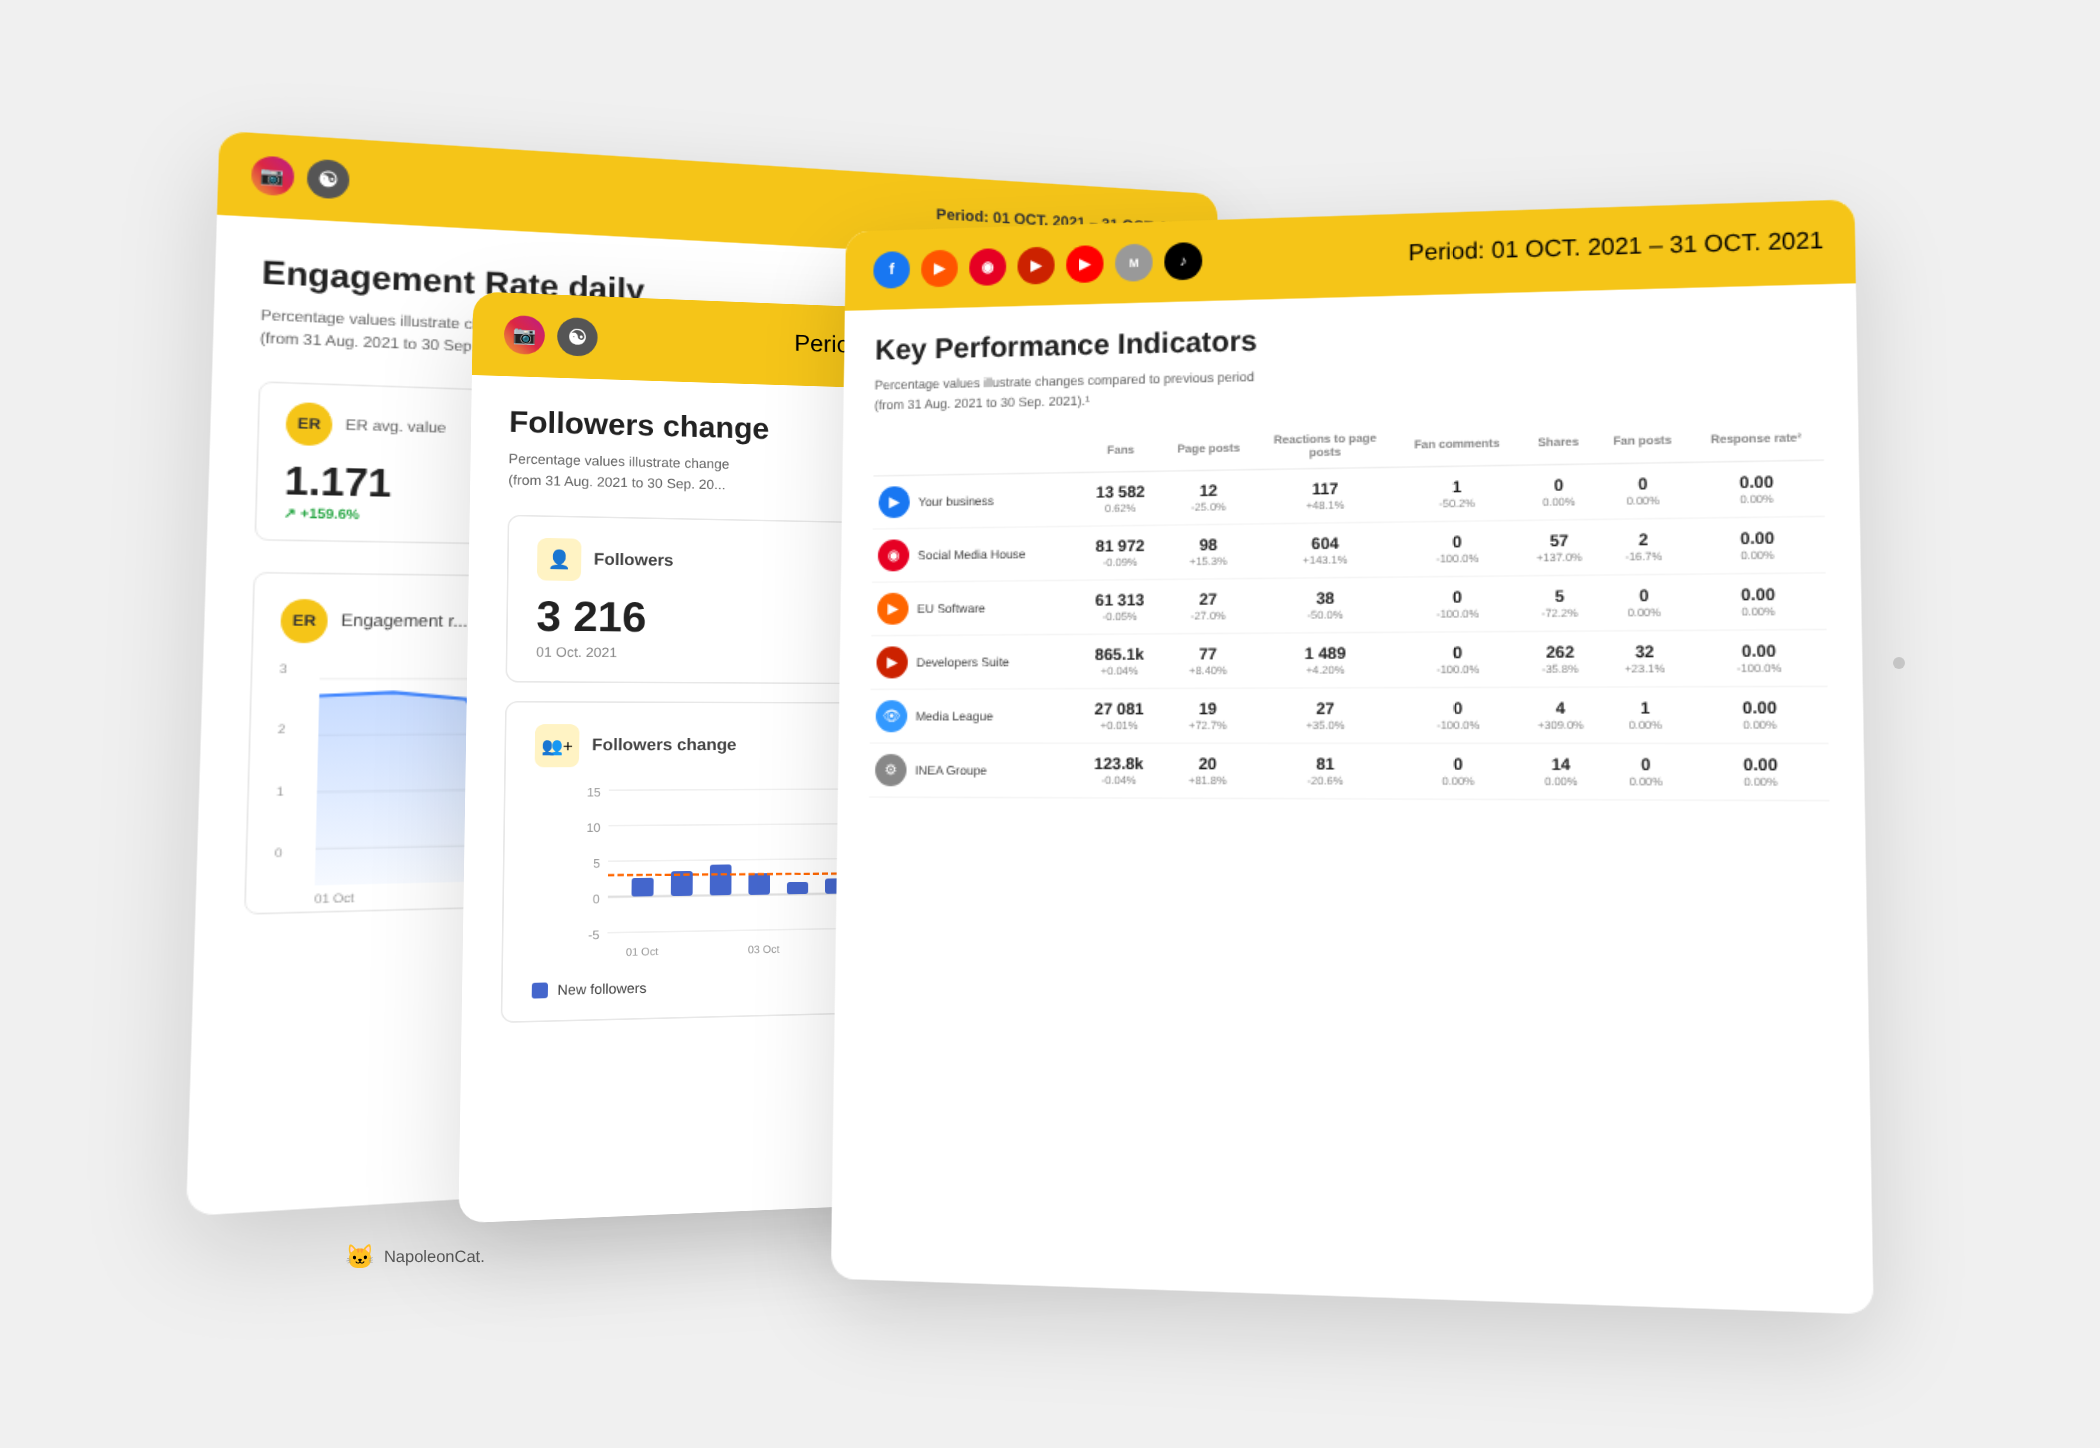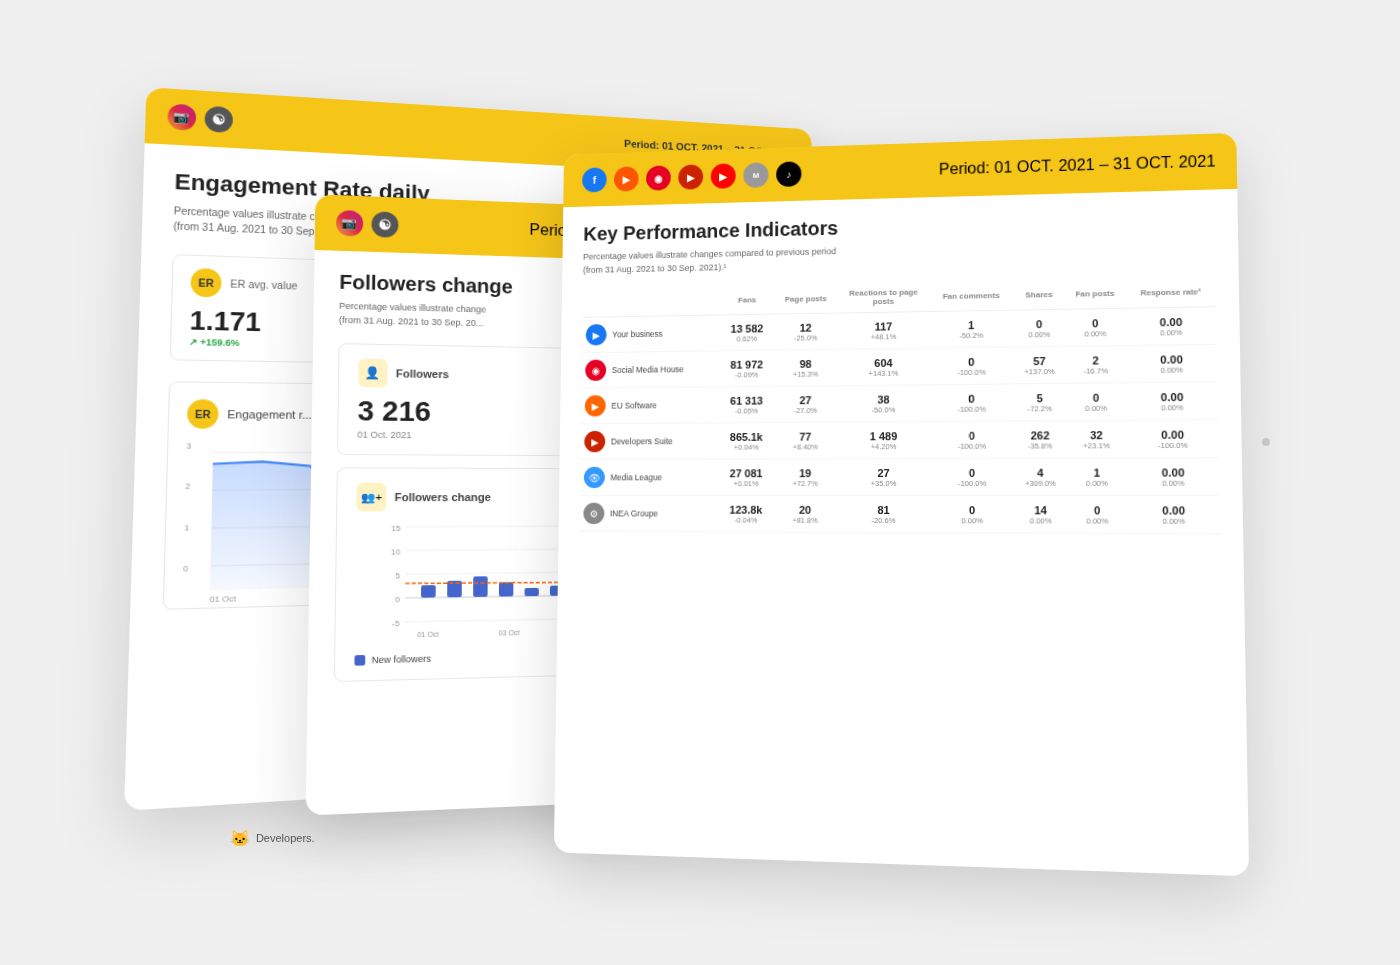--- a/index.html
+++ b/index.html
@@ -889,16 +889,16 @@
             </tr>
           </tbody>
       </table>
     </div>
   </div>
 
   <div class="dot-decoration" style="right: 30px; top: 380px;"></div>
 
   <div class="napoleon-logo">
     <span class="napoleon-icon">🐱</span>
-    <span>Developers.</span>
+    <span>NapoleonCat.</span>
   </div>
 
 </div>
 
 </body></html>

